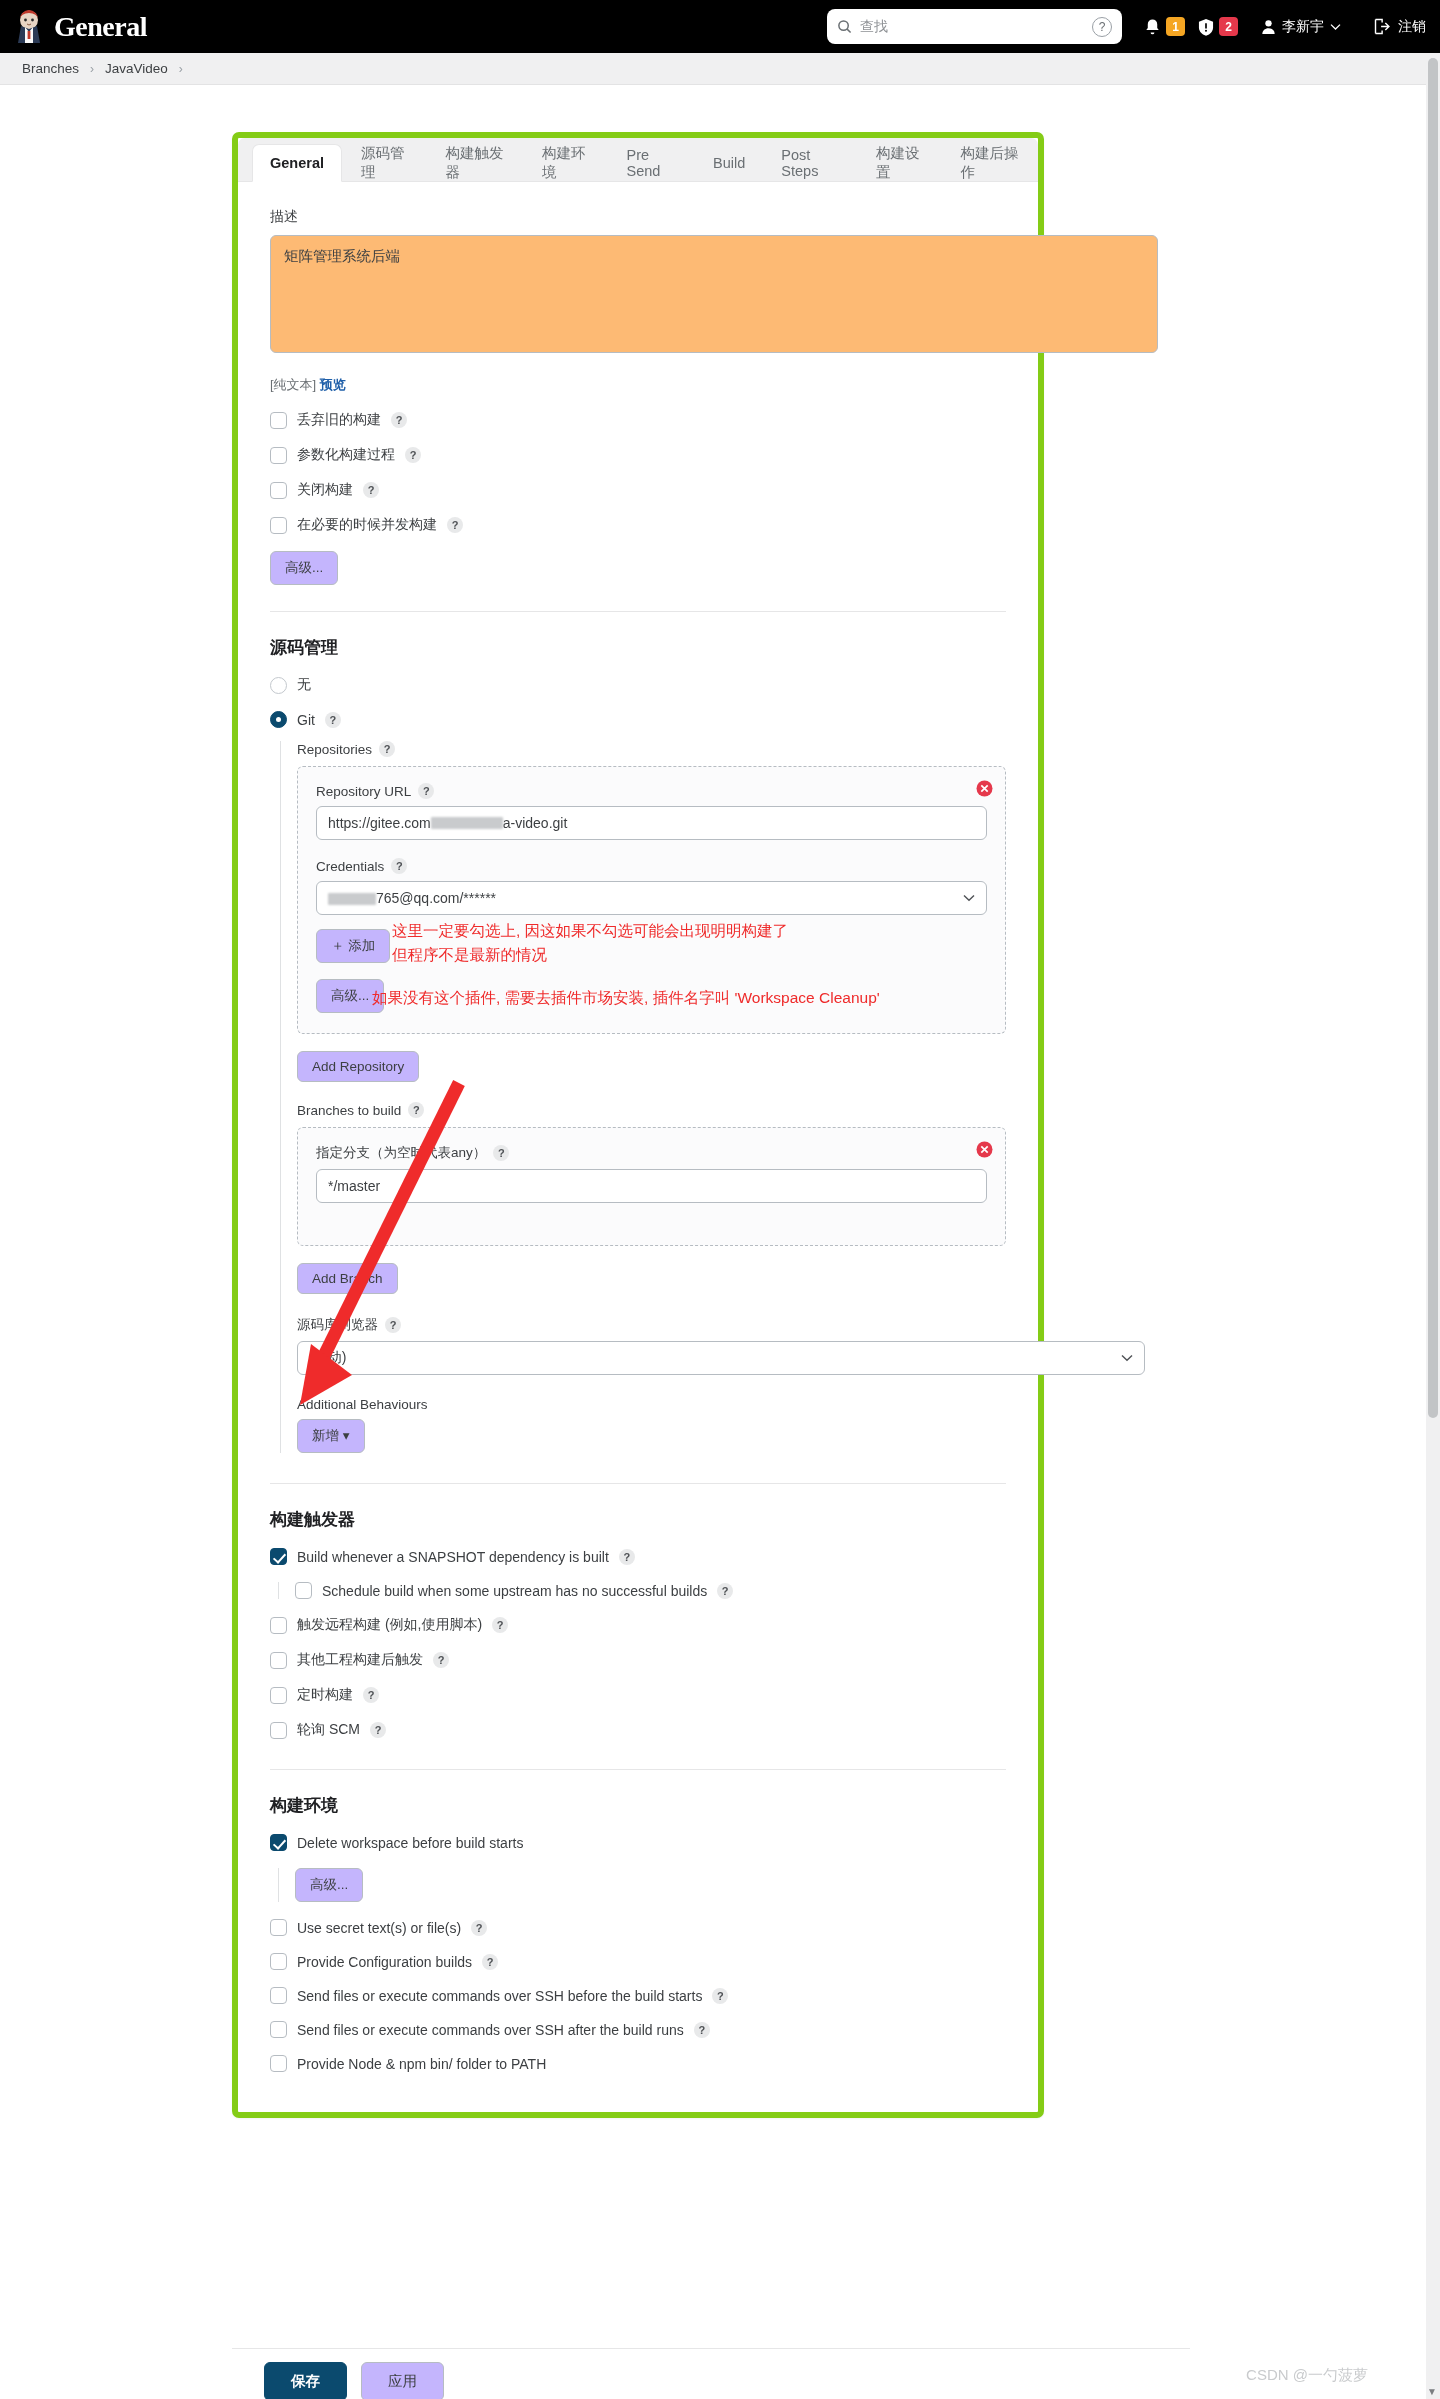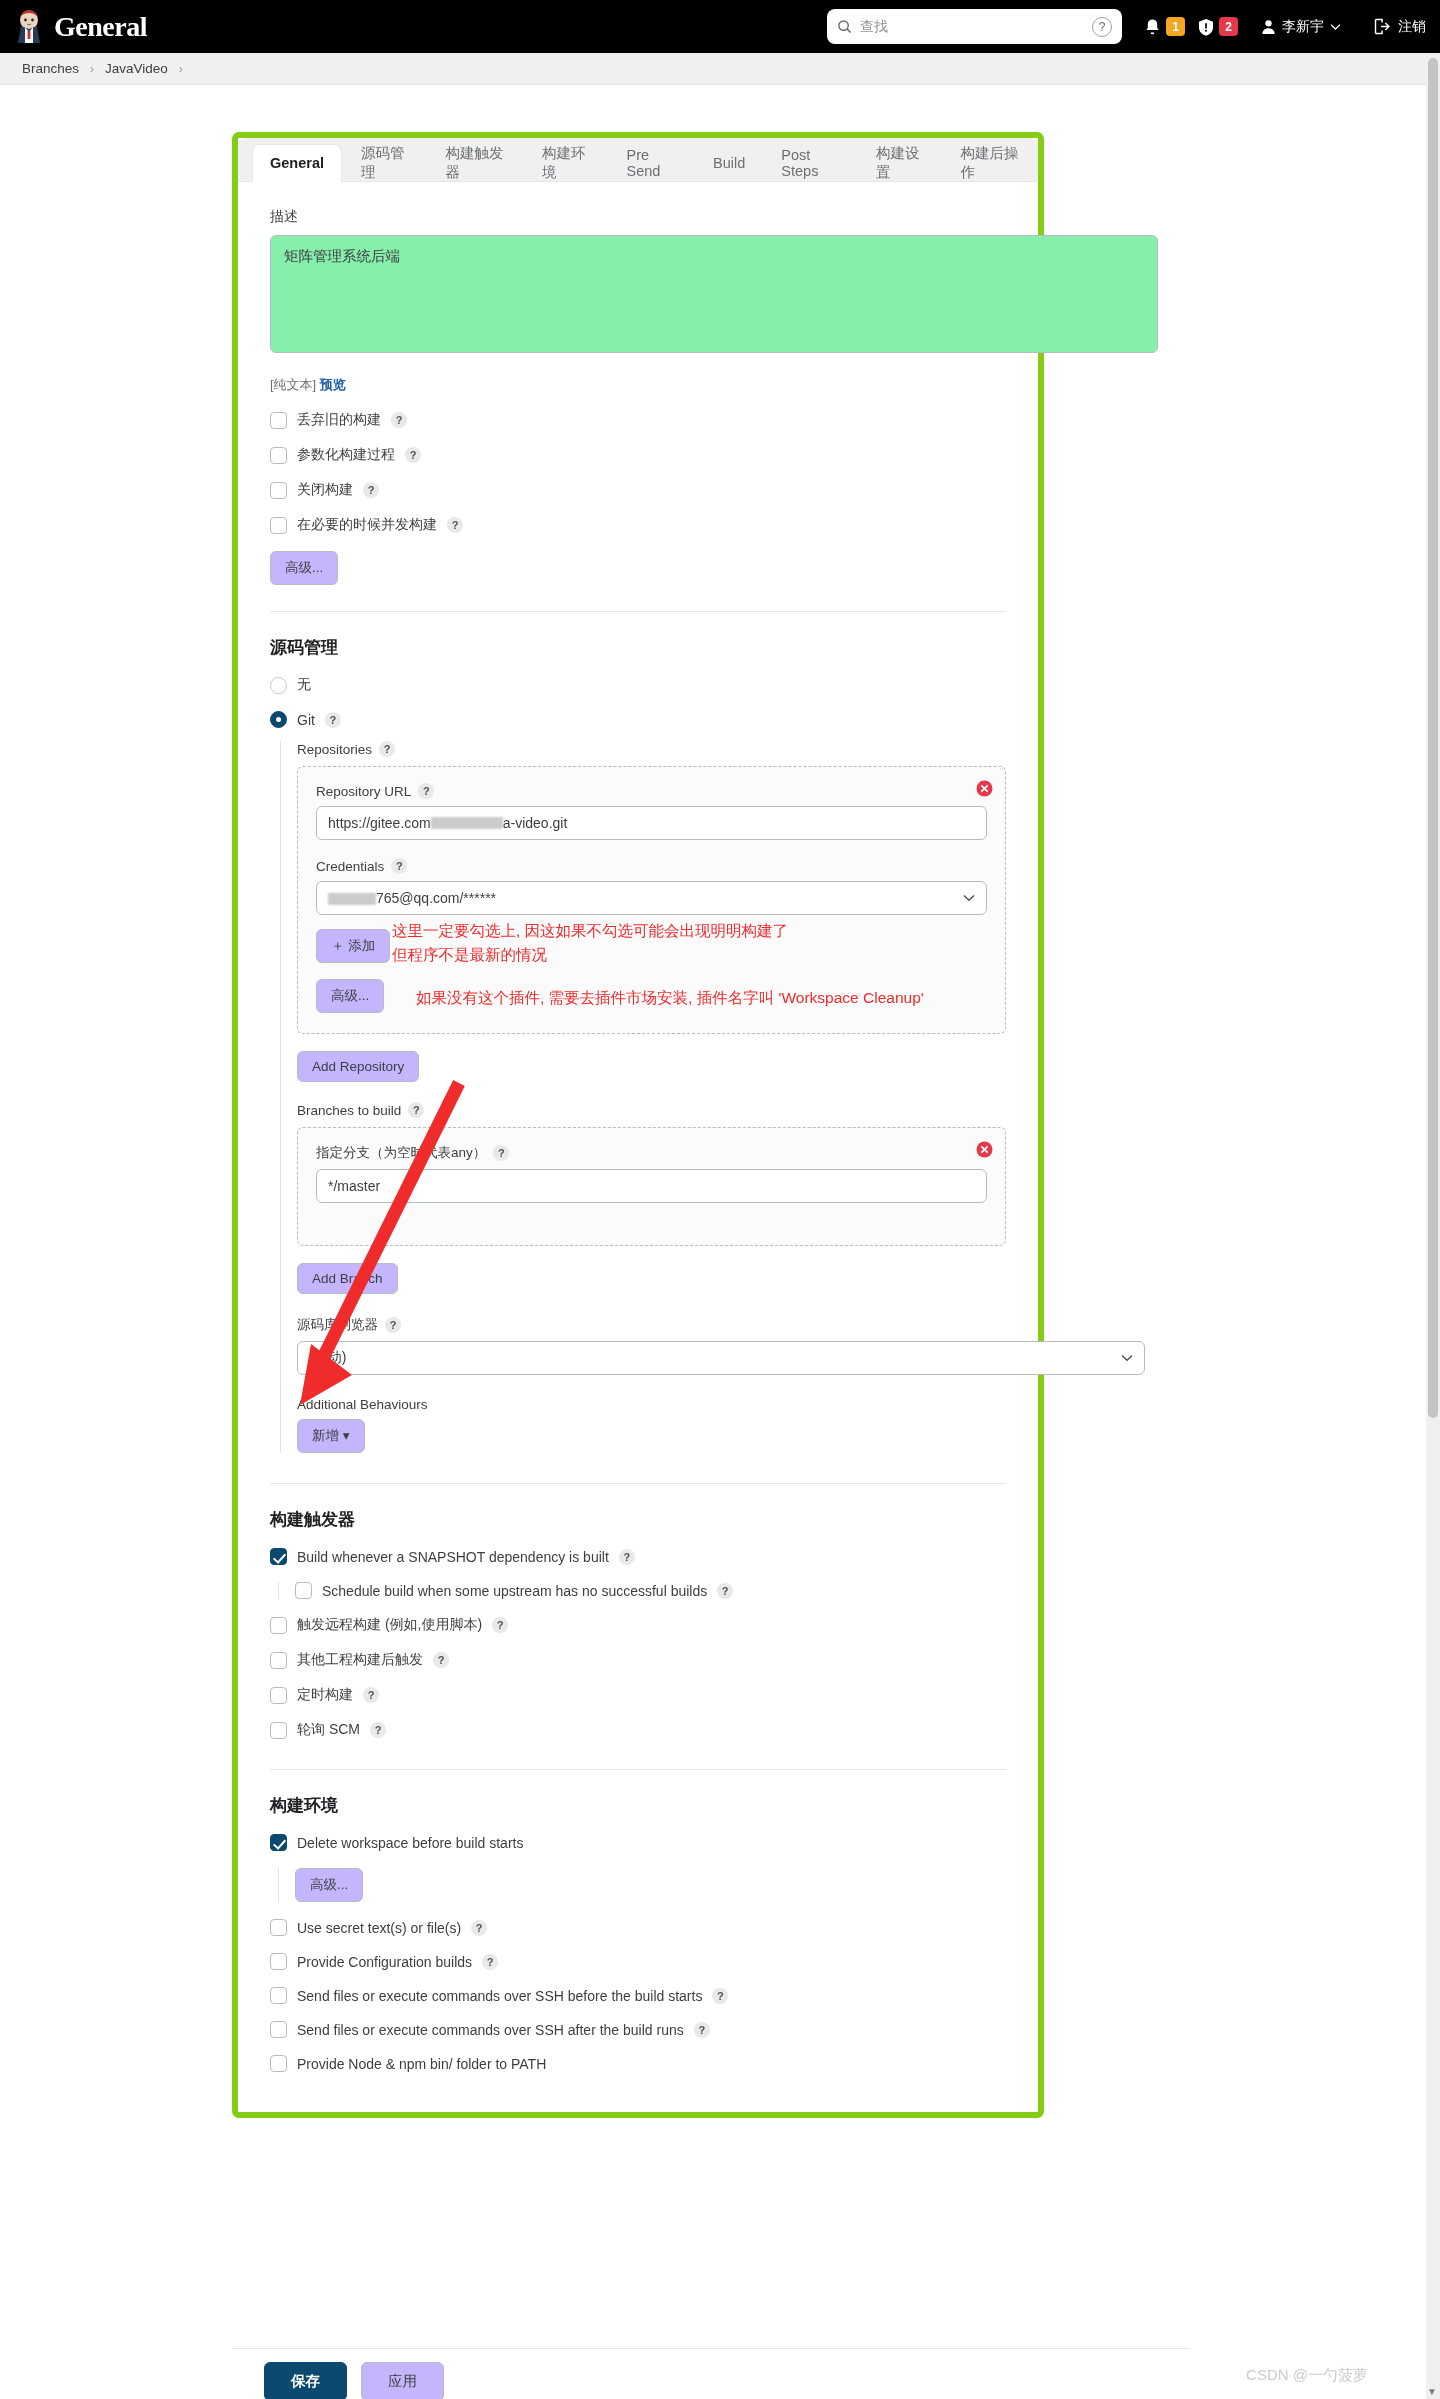--- a/index.html
+++ b/index.html
@@ -76,21 +76,21 @@
   .tab.active{
     background:#fff; color:#202124; font-weight:700;
     border:1px solid #e6e6e7; border-bottom:1px solid #fff;
     border-radius:7px 7px 0 0; margin-bottom:-1px; height:38px;
   }
   .card-body{ padding:26px 32px 0 32px; }
 
   .field-label{ font-size:14px; color:#3c3f42; margin-bottom:9px; }
   .desc-area{
     width:888px; height:118px; border:1px solid #b6bcc2; border-radius:6px;
-    padding:11px 13px; font-size:14.5px; color:#3c3f42; background:#86efac;
+    padding:11px 13px; font-size:14.5px; color:#3c3f42; background:#fdba74;
     font-family:"Liberation Sans","DejaVu Sans",sans-serif; resize:none; outline:none;
   }
   .desc-meta{ font-size:13px; color:#6a6f73; margin-top:19px; }
   .desc-meta a{ color:#1f5fa9; text-decoration:none; font-weight:700;}
 
   
   .row{ display:flex; align-items:center; gap:10px; margin-top:17px; }
   .cb{
     width:17px; height:17px; border:1px solid #b6bcc2; border-radius:4px;
     background:#fff; flex:none;
@@ -512,21 +512,21 @@
   <svg class="arrow" width="1440" height="2314">
     <g>
       <path d="M459,998 L316,1287" stroke="#ef2b2b" stroke-width="13" stroke-linecap="butt"></path>
       <path d="M300,1320 L311,1259 L352,1290 Z" fill="#ef2b2b"></path>
     </g>
   </svg>
 
   <div class="annot" style="left:392px; top:834px; width:400px;">这里一定要勾选上, 因这如果不勾选可能会出现明明构建了
 但程序不是最新的情况</div>
 
-  <div class="annot" style="left:416px; top:901px; width:700px; white-space:nowrap;">如果没有这个插件, 需要去插件市场安装, 插件名字叫 'Workspace Cleanup'</div>
+  <div class="annot" style="left:372px; top:901px; width:700px; white-space:nowrap;">如果没有这个插件, 需要去插件市场安装, 插件名字叫 'Workspace Cleanup'</div>
 
   <div class="footer">
     <button class="btn btn-primary">保存</button>
     <button class="btn">应用</button>
   </div>
 
   <div class="watermark">CSDN @一勺菠萝</div>
 </div>
 
 <div class="sbar">

